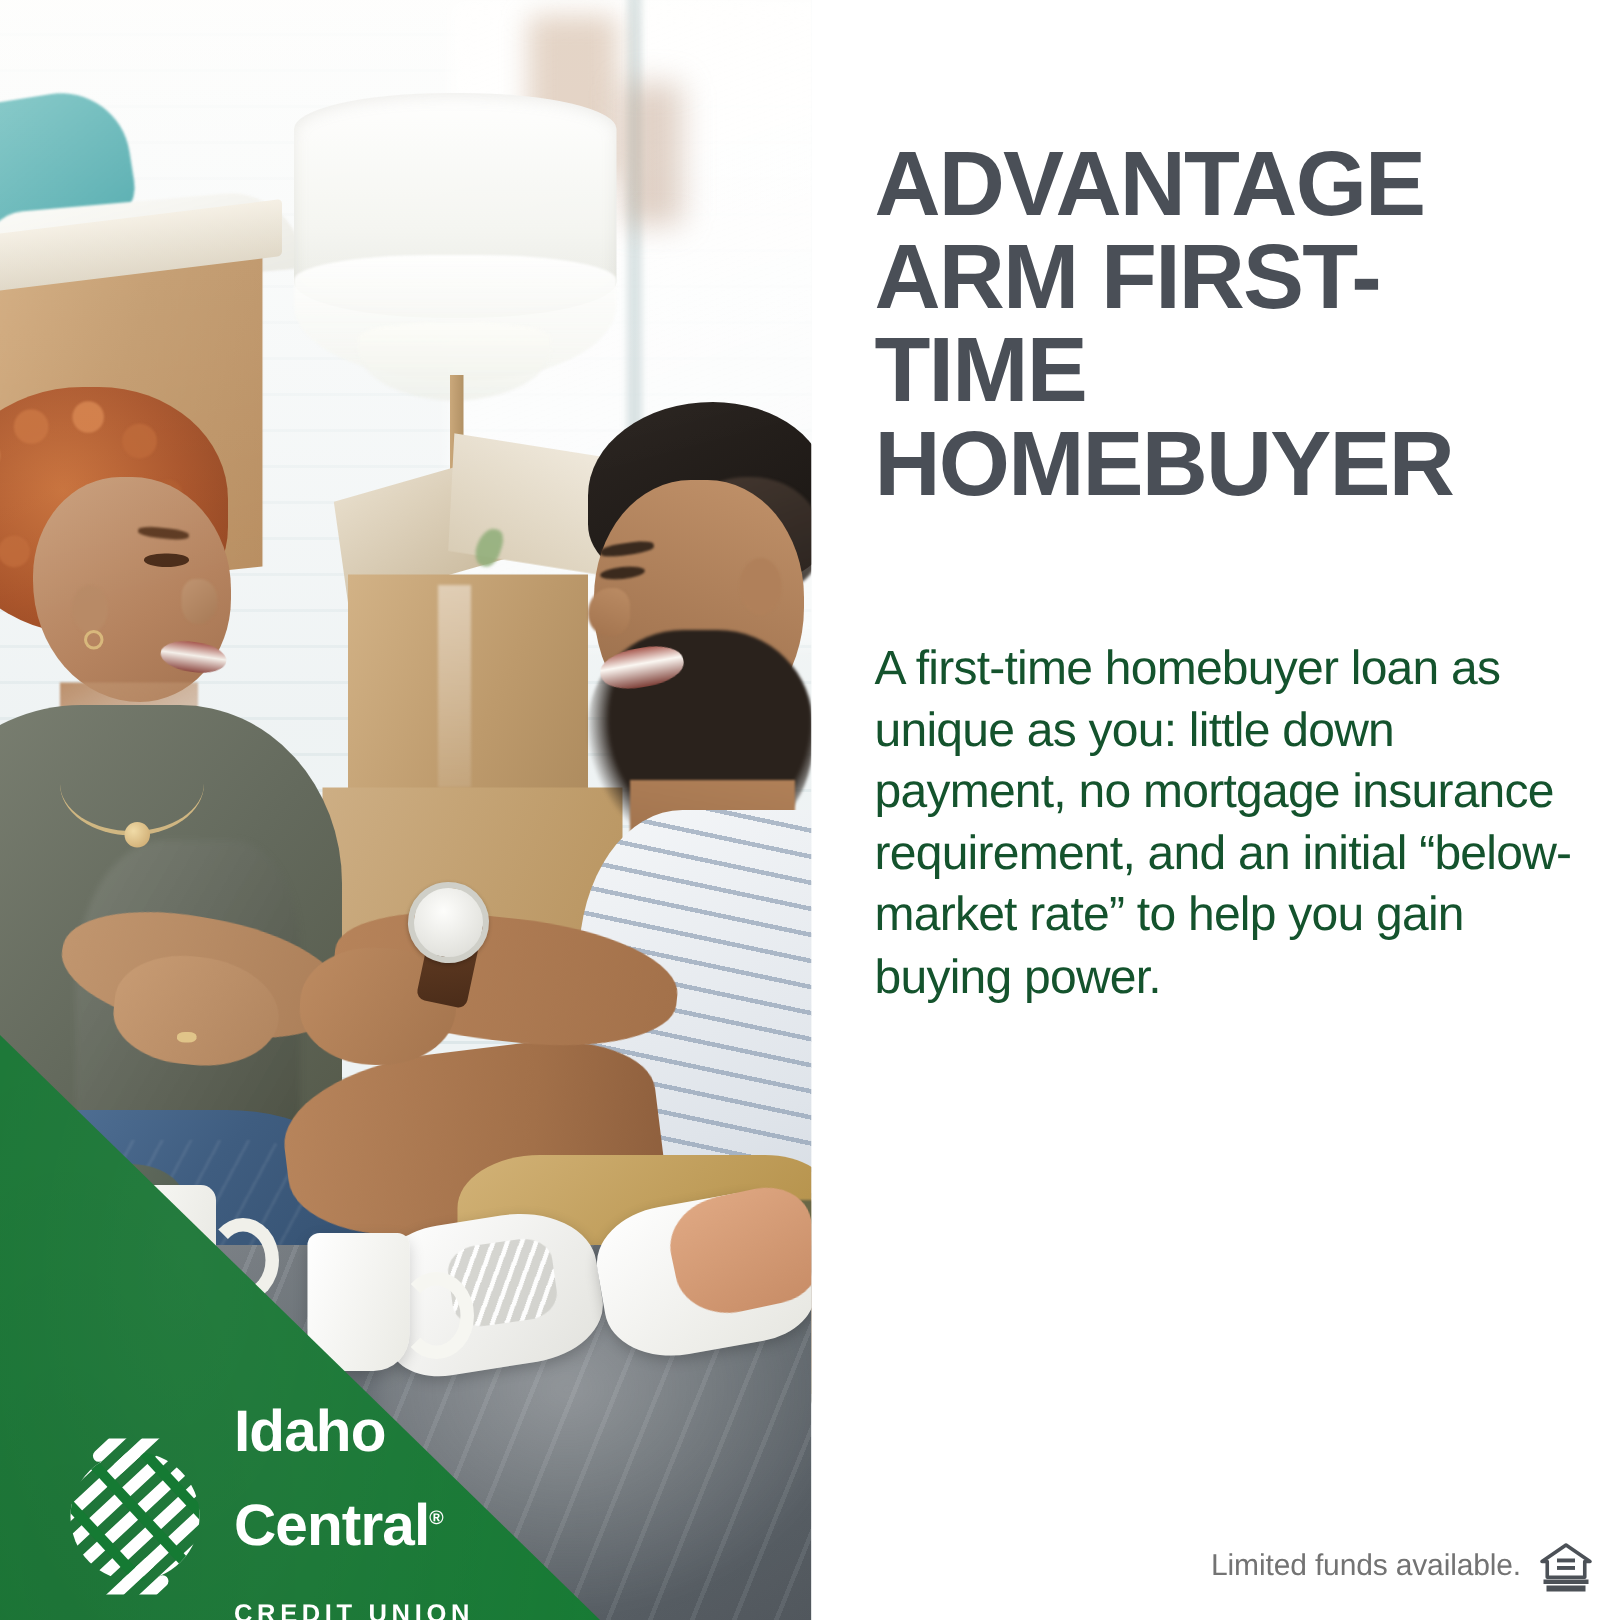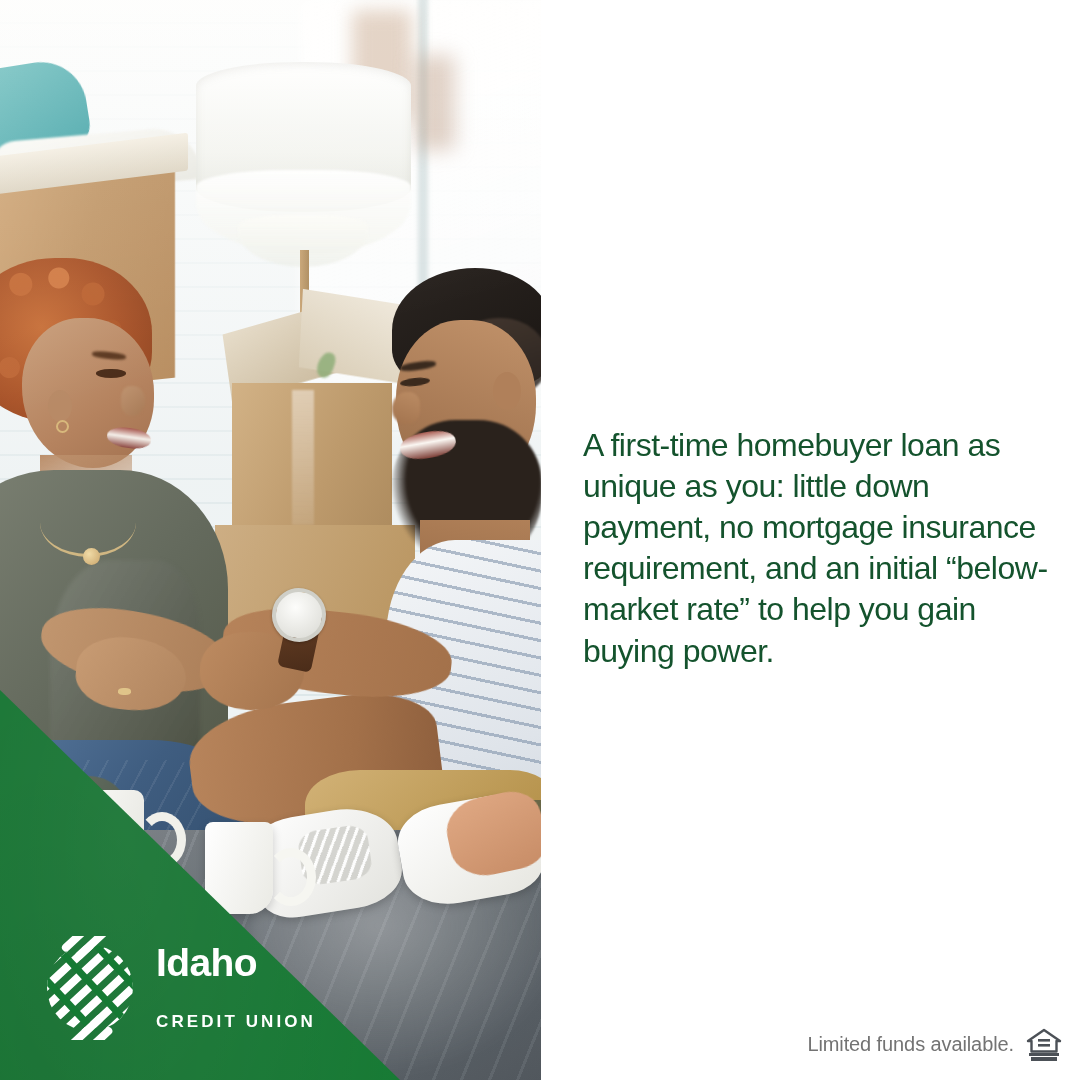--- a/index.html
+++ b/index.html
@@ -550,27 +550,29 @@
           <g transform="rotate(-43 52 52)" fill="#ffffff">
             <rect x="58" y="2" width="52" height="8" rx="4"></rect>
             <rect x="62" y="17" width="50" height="8" rx="4"></rect>
             <rect x="-8" y="77" width="50" height="8" rx="4"></rect>
             <rect x="-12" y="92" width="52" height="8" rx="4"></rect>
           </g>
         </svg>
       </div>
       <div class="logo-words">
         <div class="logo-l1">Idaho</div>
+        <div class="logo-l2"><span>Central</span><span class="logo-reg">®</span></div>
         <div class="logo-l3">CREDIT UNION</div>
       </div>
     </div>
   </div>
 
   <div class="content">
 
+    <h1 class="headline">ADVANTAGE ARM FIRST-TIME HOMEBUYER</h1>
 
     <p class="body-copy">A first-time homebuyer loan as unique as you: little down payment, no mortgage insurance requirement, and an initial “below-market rate” to help you gain buying power.</p>
 
     <div class="footnote-row">
       <span class="footnote">Limited funds available.</span>
       <span>
         <svg class="ehl" viewBox="0 0 36 36" aria-hidden="true">
           <path d="M18 4 L34 15 L30.5 15 L30.5 25.5 L5.5 25.5 L5.5 15 L2 15 Z" fill="none" stroke="#4c5157" stroke-width="2.4" stroke-linejoin="round"></path>
           <rect x="12" y="13" width="12" height="2.6" fill="#4c5157"></rect>
           <rect x="12" y="18" width="12" height="2.6" fill="#4c5157"></rect>

